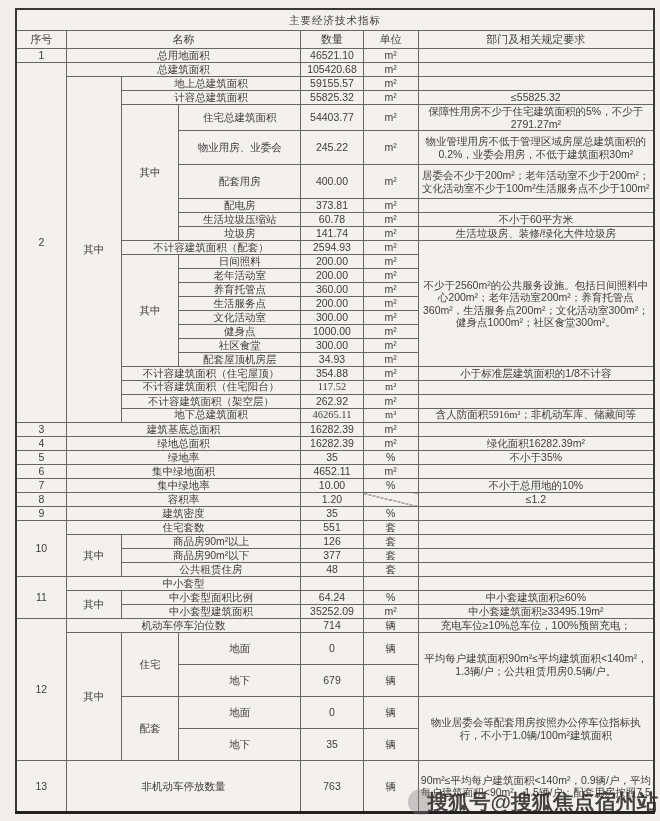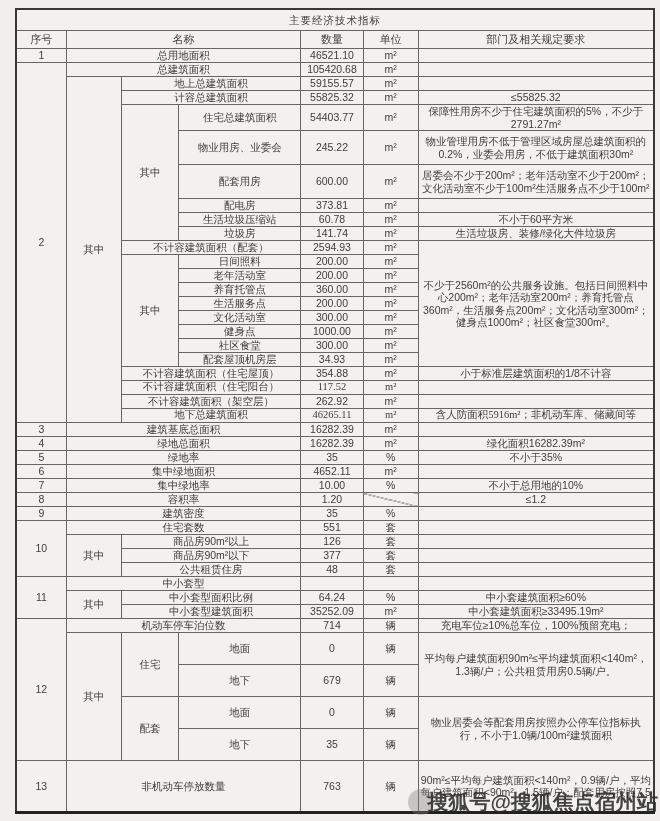--- a/index.html
+++ b/index.html
@@ -129,21 +129,21 @@
           <td class="rem">保障性用房不少于住宅建筑面积的5%，不少于2791.27m²</td>
         </tr>
         <tr style="height: 34px;">
           <td class="nm">物业用房、业委会</td>
           <td class="qty">245.22</td>
           <td class="unit">m²</td>
           <td class="rem">物业管理用房不低于管理区域房屋总建筑面积的0.2%，业委会用房，不低于建筑面积30m²</td>
         </tr>
         <tr style="height: 34px;">
           <td class="nm">配套用房</td>
-          <td class="qty">600.00</td>
+          <td class="qty">400.00</td>
           <td class="unit">m²</td>
           <td class="rem">居委会不少于200m²；老年活动室不少于200m²；文化活动室不少于100m²生活服务点不少于100m²</td>
         </tr>
         <tr style="height: 14px;">
           <td class="nm">配电房</td>
           <td class="qty">373.81</td>
           <td class="unit">m²</td>
           <td class="rem"></td>
         </tr>
         <tr style="height: 14px;">

